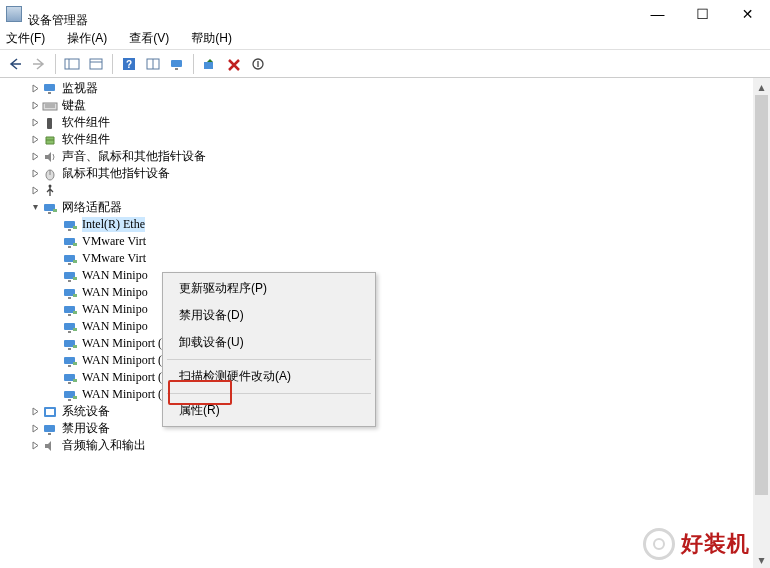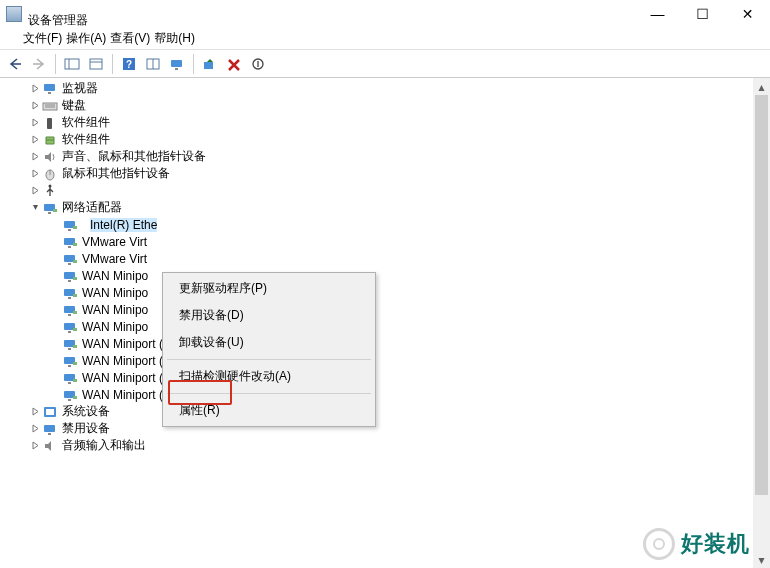--- a/index.html
+++ b/index.html
@@ -2,41 +2,41 @@
 <html><head>
 <meta charset="utf-8">
 <style>
   * { box-sizing: border-box; margin: 0; padding: 0; }
   body { font-family: "Microsoft YaHei", "Segoe UI", sans-serif; font-size: 12px; background: #fff; width: 770px; height: 568px; overflow: hidden; position: relative; }
   .titlebar { height: 28px; display: flex; align-items: center; padding-left: 6px; }
   .titlebar .app-icon { width: 16px; height: 16px; margin-right: 6px; background: linear-gradient(#c8d8e8,#8ba8c8); border: 1px solid #6688aa; }
   .titlebar .title { flex: 1; font-size: 12px; margin-top: 12px; }
   .win-buttons { display: flex; }
   .win-btn { width: 45px; height: 28px; display: flex; align-items: center; justify-content: center; font-size: 14px; font-family: sans-serif; }
-  .menubar { height: 22px; display: flex; align-items: center; padding-left: 23px; gap: 4px; border-bottom: 1px solid #e0e0e0; }
+  .menubar { height: 22px; display: flex; align-items: center; padding-left: 6px; gap: 22px; border-bottom: 1px solid #e0e0e0; }
   .menubar span { font-size: 12px; }
   .toolbar { height: 28px; display: flex; align-items: center; padding-left: 4px; gap: 2px; border-bottom: 1px solid #ccc; }
   .tb-sep { width: 1px; height: 20px; background: #ccc; margin: 0 3px; }
   .tb-btn { width: 22px; height: 22px; display: flex; align-items: center; justify-content: center; }
   .content { position: absolute; top: 78px; left: 0; right: 0; bottom: 0; overflow: hidden; }
-  .tree { padding: 2px 0 0 0; }
+  .tree { padding: 2px 0 0 0; font-family: Liberation Serif, serif; }
   .node { display: flex; align-items: center; height: 17px; font-size: 12px; white-space: nowrap; }
   .node .indent { display: inline-block; }
   .node .expander { width: 14px; height: 14px; display: inline-flex; align-items: center; justify-content: center; font-size: 10px; color: #666; margin-right: 0px; }
   .node .dev-icon { width: 16px; height: 14px; margin-right: 4px; display: inline-flex; align-items: center; justify-content: center; }
-  .node.selected .label { background: #cce8ff; margin-left: 8px; }
+  .node.selected .label { background: #cce8ff; }
   .ctx-menu { position: absolute; background: #f0f0f0; border: 1px solid #b0b0b0; box-shadow: 2px 2px 4px rgba(0,0,0,0.2); font-size: 12px; padding: 2px; }
   .ctx-item { padding: 5px 18px 5px 14px; white-space: nowrap; }
   .ctx-sep { height: 1px; background: #d0d0d0; margin: 3px 2px; }
   .ctx-highlight { border: 2px solid #d03020; border-radius: 2px; position: absolute; pointer-events: none; }
   .scrollbar { position: absolute; right: 0; top: 78px; bottom: 0; width: 17px; background: #f0f0f0; display: flex; flex-direction: column; }
   .sb-btn { height: 17px; display: flex; align-items: center; justify-content: center; color: #606060; }
   .sb-track { flex: 1; position: relative; }
   .sb-thumb { position: absolute; left: 2px; right: 2px; top: 0; height: 400px; background: #cdcdcd; }
-  .watermark { position: absolute; right: 20px; bottom: 8px; color: #0f766e; font-size: 22px; font-weight: bold; letter-spacing: 1px; display: flex; align-items: center; gap: 6px; }
+  .watermark { position: absolute; right: 20px; bottom: 8px; color: #b91c1c; font-size: 22px; font-weight: bold; letter-spacing: 1px; display: flex; align-items: center; gap: 6px; }
   .watermark .wm-circle { width: 32px; height: 32px; border: 3px solid #d6d6d6; border-radius: 50%; display:flex; align-items:center; justify-content:center; }
   .watermark .wm-inner { width: 12px; height: 12px; border: 2px solid #d6d6d6; border-radius: 50%; }
 </style>
 </head>
 <body>
 
 <div class="titlebar">
   <div class="app-icon"></div>
   <div class="title">设备管理器</div>
   <div class="win-buttons">

